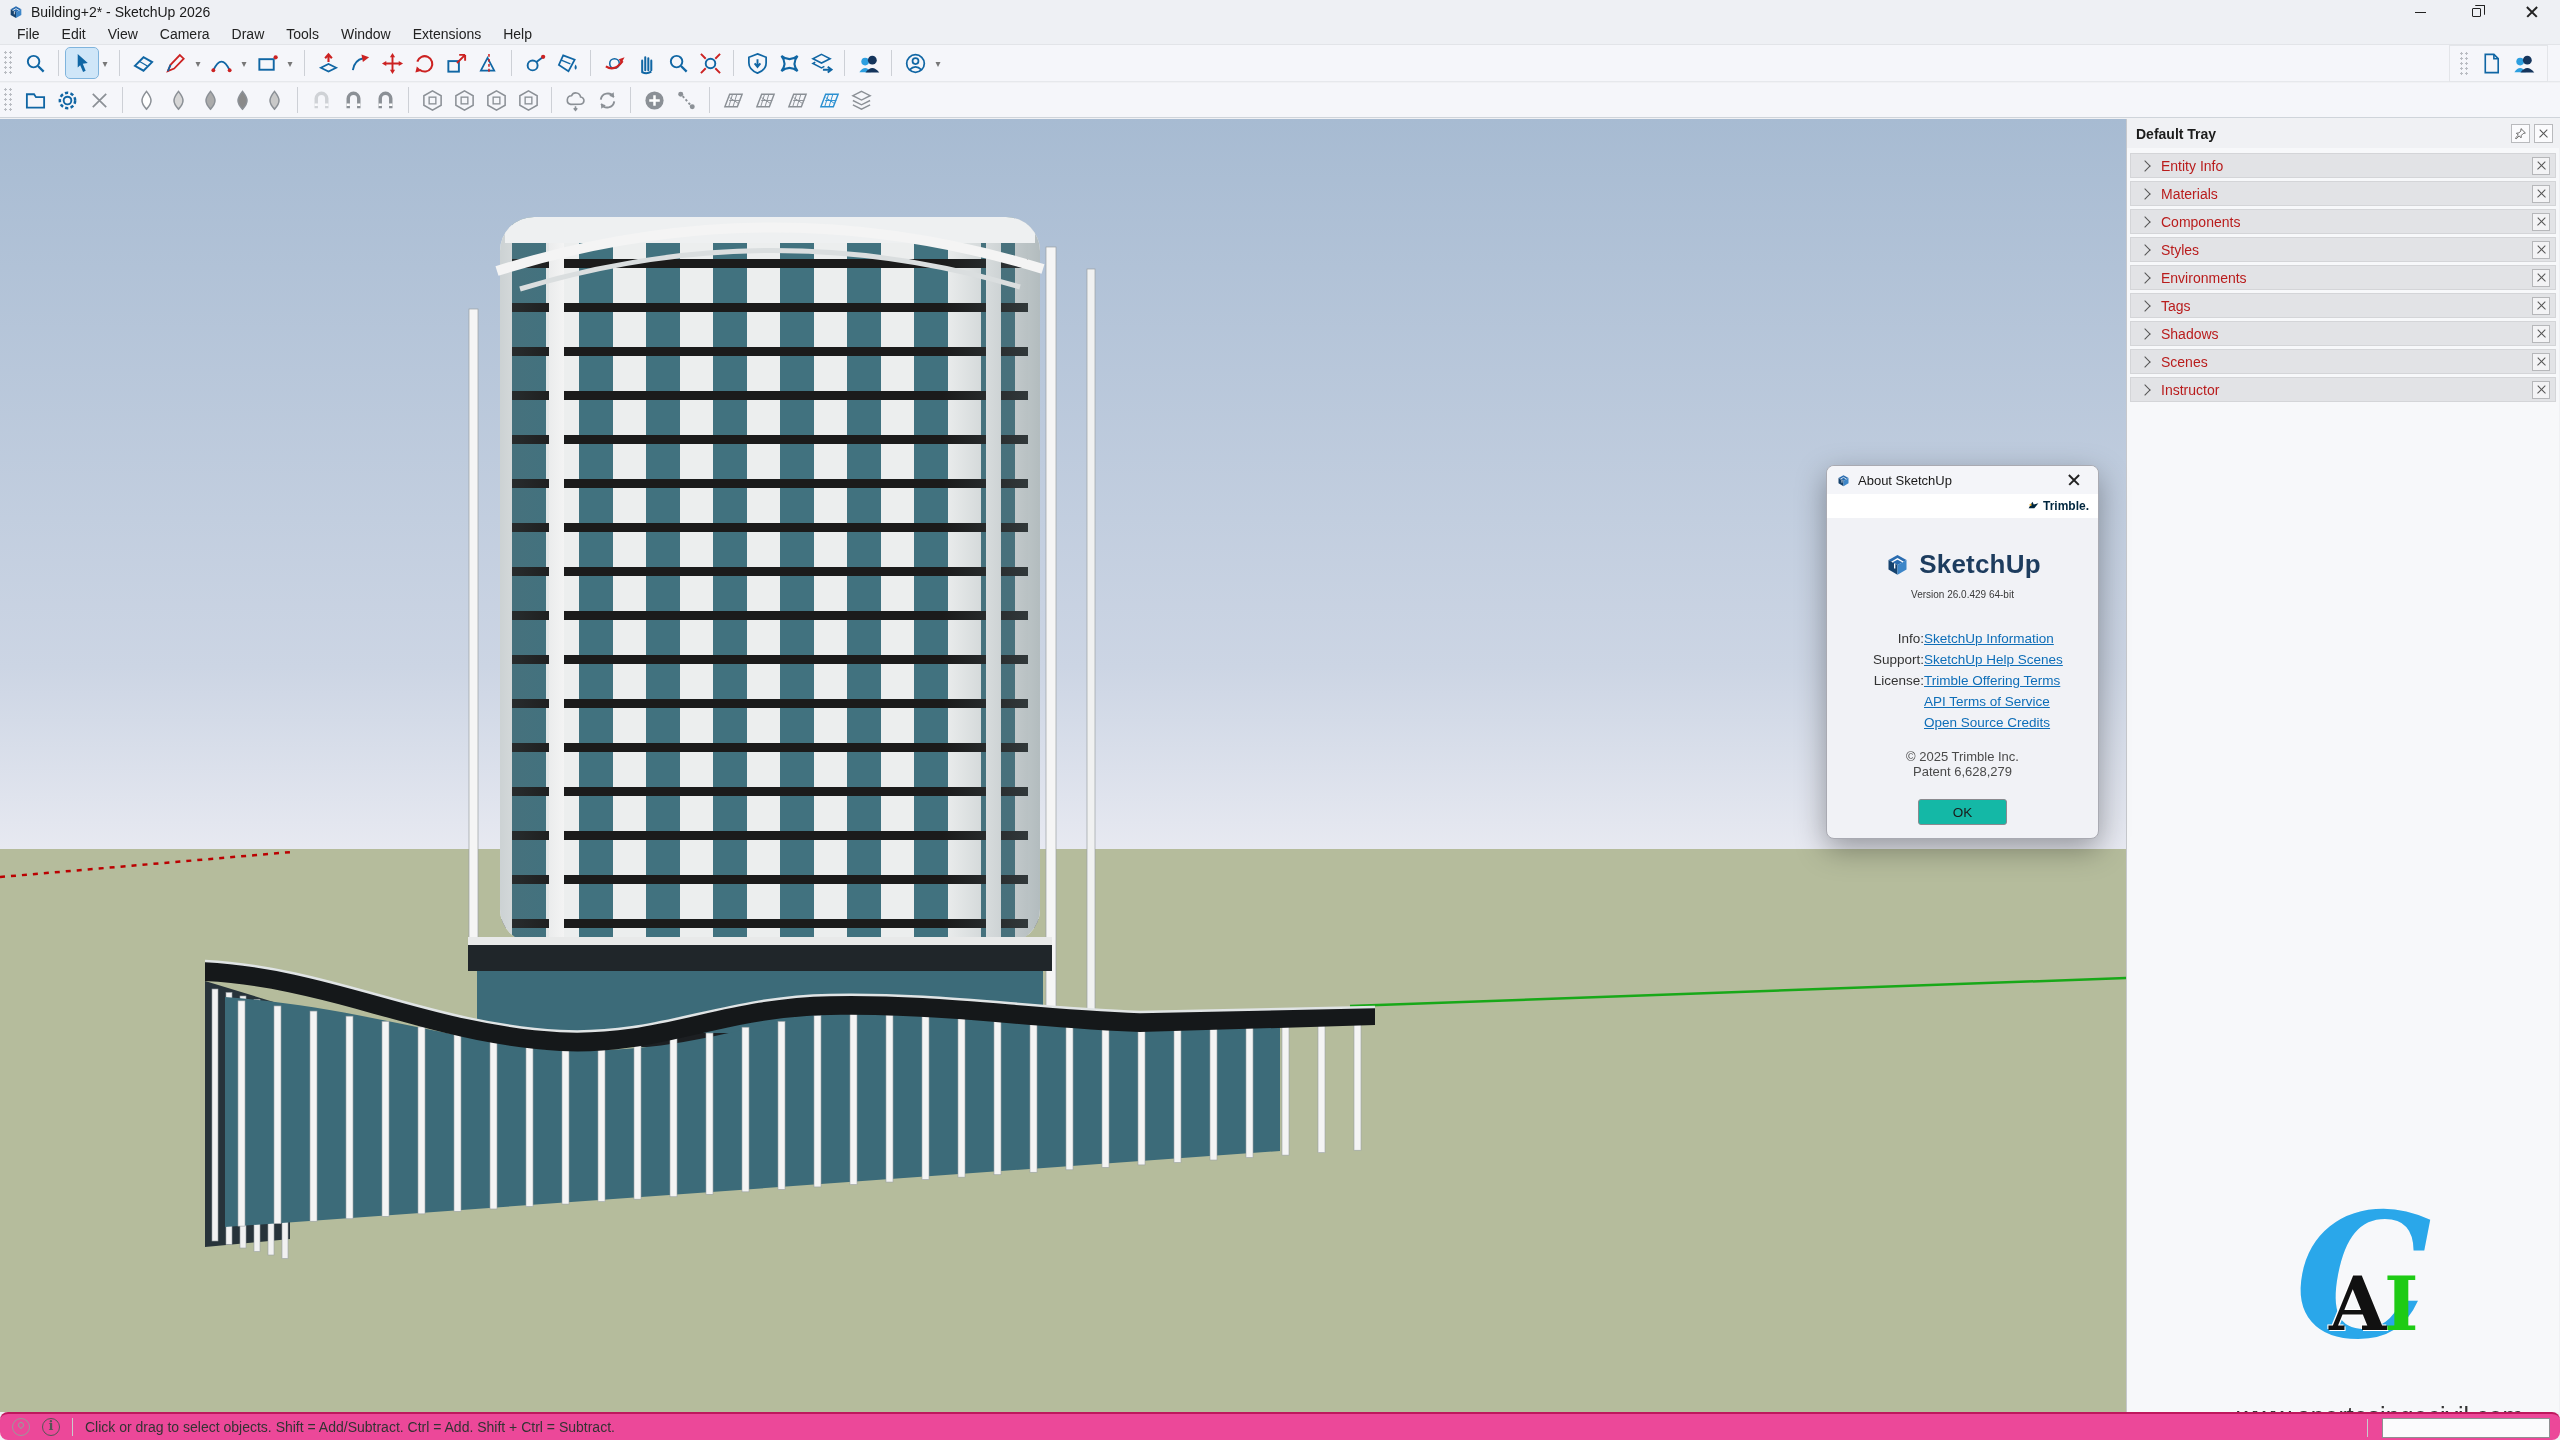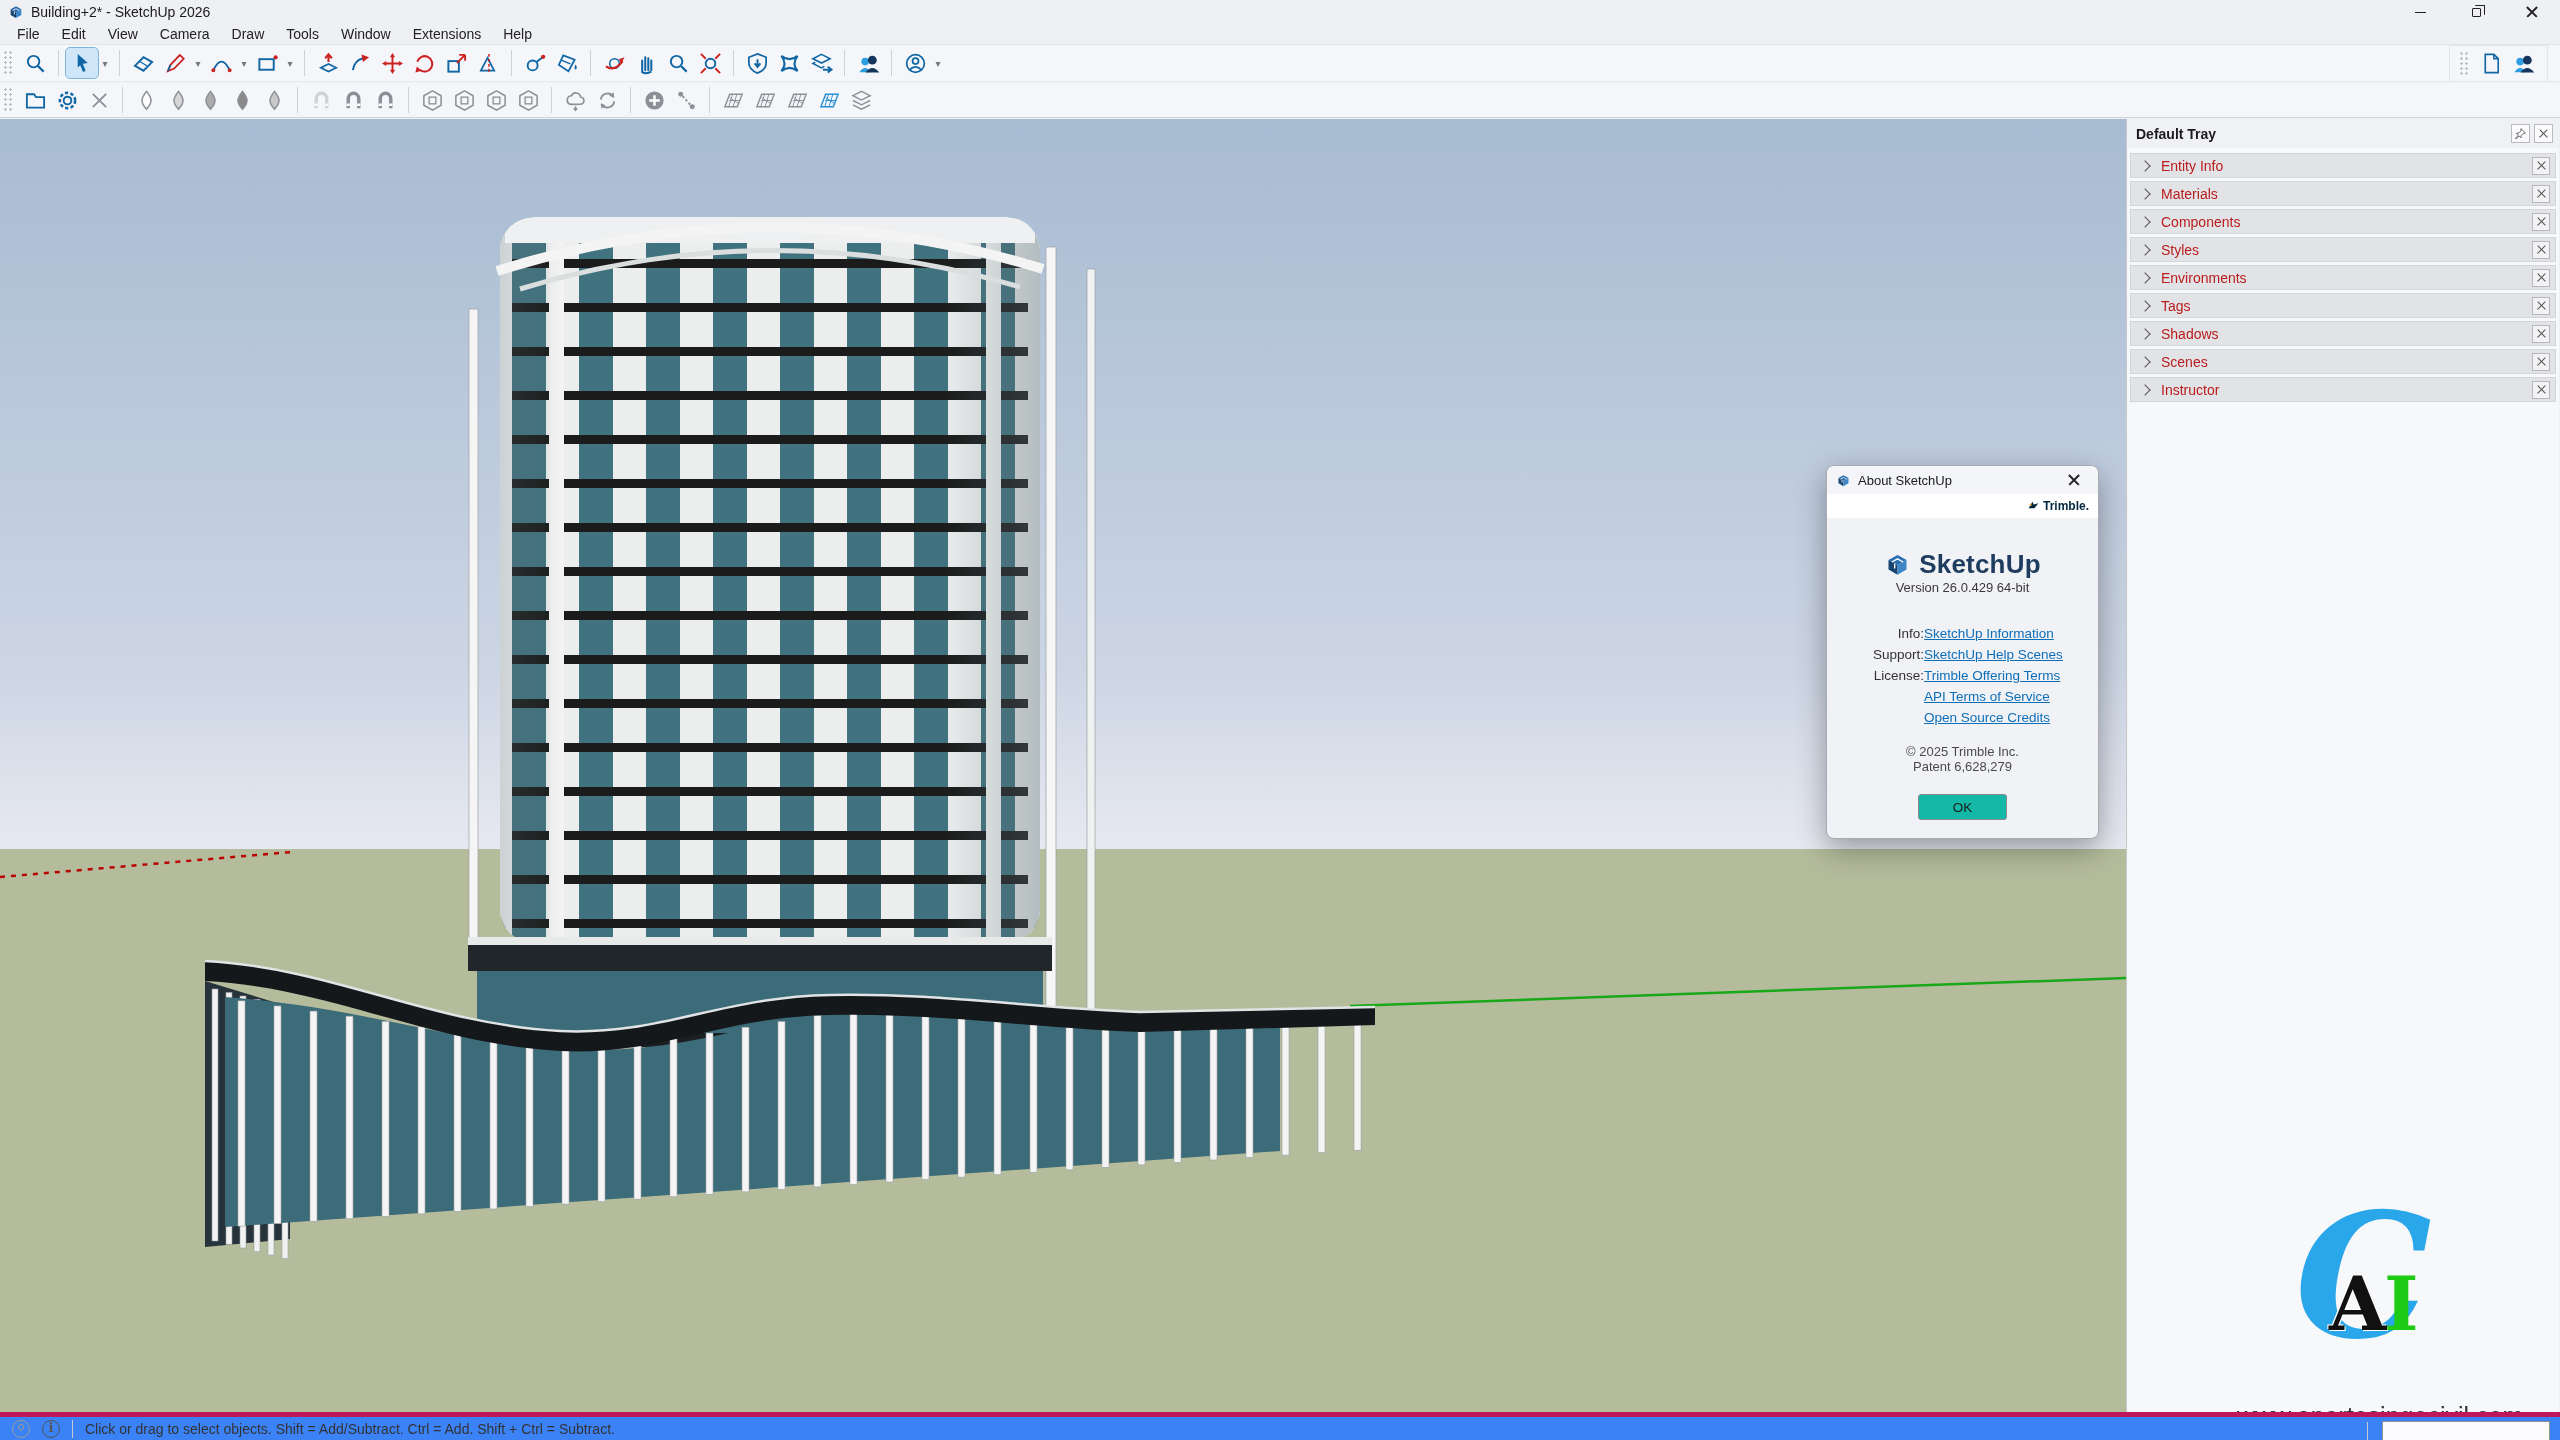--- a/index.html
+++ b/index.html
@@ -93,34 +93,34 @@
   .dlg-title { font-size:13px; color:#1a1a1a; flex:1; }
   .dlg-close { width:30px; height:22px; display:flex; align-items:center; justify-content:center; cursor:pointer; border-radius:4px; }
   .brandstrip { height:24px; background:#ffffff; display:flex; align-items:center;
     justify-content:flex-end; padding-right:9px; }
   .brandstrip svg { width:13px; height:13px; margin-right:3px; }
   .brand-txt { font-size:12px; font-weight:bold; color:#00263e; }
   .dlg-body { text-align:center; }
   .wordmark { margin-top:31px; display:flex; align-items:center; justify-content:center; gap:8px; }
   .wordmark svg { width:27px; height:27px; }
   .wordmark .wm-txt { font-size:26px; color:#1d3c5e; font-weight:bold; letter-spacing:.2px; }
-  .version { margin-top:0; font-size:13px; color:#3a3a3a; }
+  .version { margin-top:9px; font-size:10px; color:#3a3a3a; }
   .linkrows { margin-top:28px; }
   .linkrow { display:grid; grid-template-columns:97px 1fr; height:21px; align-items:center; }
   .linkrow .lbl { text-align:right; font-size:13.5px; color:#333; }
   .linkrow .lnk { text-align:left; font-size:13.5px; color:#0e6eb8; text-decoration:underline; cursor:pointer; }
   .copyright { margin-top:16px; font-size:13px; color:#4a4a4a; }
   .patent { font-size:13px; color:#4a4a4a; }
   .okbtn { margin:20px auto 0; width:89px; height:26px; background:#14b8a6; border:1px solid #8a8a8f;
     border-radius:3px; font-size:13.5px; color:#1a1a1a; display:flex; align-items:center;
     justify-content:center; cursor:pointer; }
 
   
-  .statusbar { position:absolute; left:0; top:1412px; width:2560px; height:28px; background:#3b82f6;
-    border-top:5px solid #be185d; display:flex; align-items:center; }
+  .statusbar { position:absolute; left:0; top:1412px; width:2560px; height:28px; background:#ec4899;
+    border-top:2px solid #be185d; display:flex; align-items:center;border-radius:8px; }
   .sb-ico { width:18px; height:18px; border-radius:50%; margin-left:12px; position:relative; cursor:pointer; }
   .sb-geo { border:1.6px solid #9a9a9a; }
   .sb-geo::after { content:""; position:absolute; left:5px; top:3px; width:4px; height:4px;
     border:1.6px solid #9a9a9a; border-radius:50% 50% 50% 0; transform:rotate(-45deg); }
   .sb-info { border:1.6px solid #555; }
   .sb-info::after { content:"i"; position:absolute; left:0; right:0; top:-1px; text-align:center;
     font-family:"DejaVu Serif", serif; font-size:13px; color:#555; font-weight:bold; }
   .sb-sep { width:1px; height:18px; background:#c9cacd; margin:0 12px; }
   .sb-hint { font-size:14px; color:#333; }
   .meas-box { position:absolute; right:10px; top:4px; width:168px; height:20px;

